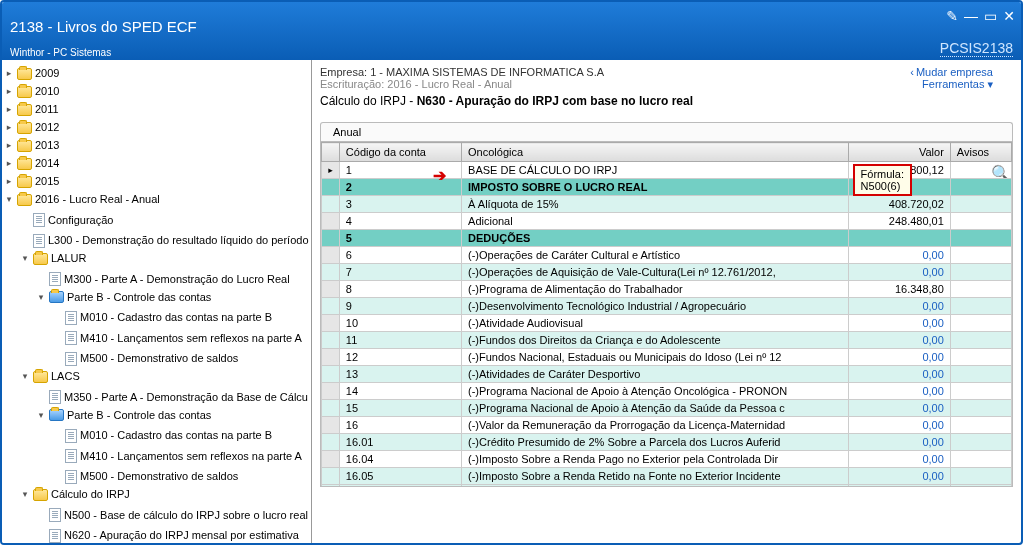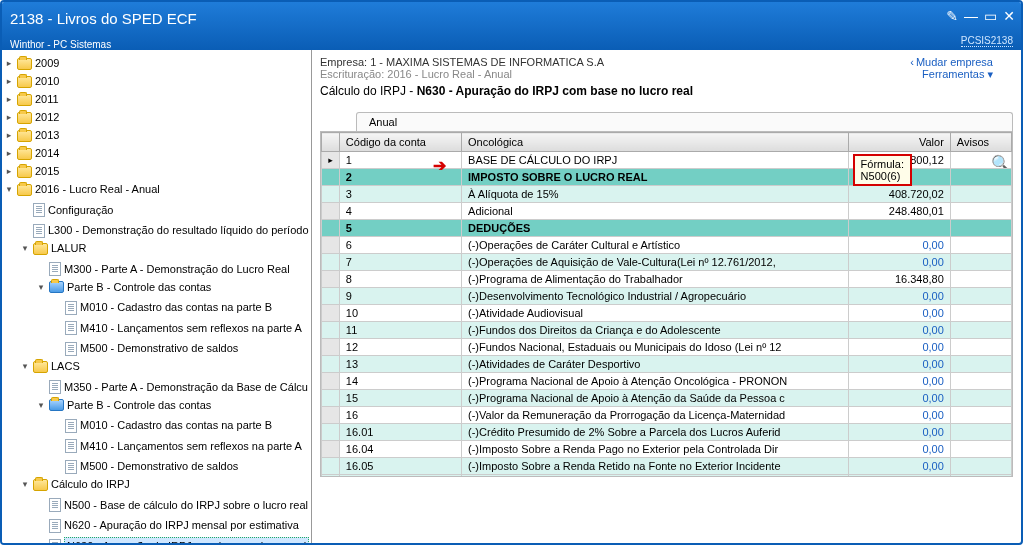--- a/index.html
+++ b/index.html
@@ -1,24 +1,24 @@
 <!DOCTYPE html>
 <html><head>
 <meta charset="utf-8">
 <style>
   * { box-sizing: border-box; }
   html, body { margin: 0; padding: 0; font-family: Tahoma, Arial, sans-serif; font-size: 11px; }
   body { background: #fff; width: 1023px; height: 545px; overflow: hidden; border: 2px solid #0a5db5; border-radius: 4px; }
 
-  .titlebar { background: linear-gradient(#1f7cd9, #0a5db5); color: #fff; height: 48px; padding: 8px 8px; position: relative; }
+  .titlebar { background: linear-gradient(#1f7cd9, #0a5db5); color: #fff; height: 58px; padding: 16px 8px; position: relative; }
   .titlebar .title { font-size: 15px; font-weight: 500; }
   .titlebar .subtitle { font-size: 10px; margin-top: 12px; }
   .titlebar .controls { position: absolute; right: 6px; top: 6px; display: flex; gap: 6px; font-size: 14px; }
   .titlebar .controls span { cursor: pointer; }
-  .pcsis { position: absolute; right: 8px; bottom: 3px; font-size: 10px; color: #cfe6ff; border-bottom: 1px dotted #cfe6ff; }
+  .pcsis { position: absolute; right: 8px; bottom: 3px; font-size: 14px; color: #cfe6ff; border-bottom: 1px dotted #cfe6ff; }
 
   .content { display: flex; height: calc(545px - 44px); }
 
   .tree-pane { width: 310px; border-right: 1px solid #999; overflow: auto; padding: 4px 2px; background: #fff; }
   .tree-pane::-webkit-scrollbar { width: 14px; height: 14px; }
   .tree-pane::-webkit-scrollbar-track { background: #eee; }
   .tree-pane::-webkit-scrollbar-thumb { background: #c0c0c0; }
 
   .main-pane { flex: 1; display: flex; flex-direction: column; padding: 6px 8px; position: relative; }
 
@@ -38,21 +38,21 @@
   .info-line.muted { color: #888; }
   .top-links { position: absolute; right: 28px; top: 6px; text-align: right; }
   .top-links a { color: #1a5fc2; text-decoration: none; text-align: center; }
   .top-links a span.caret-left { color: #1a5fc2; margin-right: 2px; }
   .ferramentas { color: #1a5fc2; }
 
   .section-heading { margin-top: 4px; font-size: 12px; }
   .section-heading .bold { font-weight: bold; color: #000; }
   .magnifier { position: absolute; right: 10px; top: 104px; font-size: 16px; color: #333; cursor: pointer; }
 
-  .tab { display: inline-block; border: 1px solid #bbb; border-bottom: none; padding: 3px 12px; margin-top: 14px; background: #fafafa; border-radius: 3px 3px 0 0; margin-left: 36px; }
+  .tab { display: inline-block; border: 1px solid #bbb; border-bottom: none; padding: 3px 12px; margin-top: 14px; background: #fafafa; border-radius: 3px 3px 0 0; }
 
   .grid-wrap { border: 1px solid #bbb; flex: 0 0 auto; overflow: auto; position: relative; }
   .grid-wrap { height: 346px; }
   .grid-wrap::-webkit-scrollbar { width: 14px; height: 14px; }
   .grid-wrap::-webkit-scrollbar-track { background: #eee; }
   .grid-wrap::-webkit-scrollbar-thumb { background: #c0c0c0; }
 
   table.grid { border-collapse: collapse; width: 100%; }
   table.grid th { background: linear-gradient(#f5f5f5,#dcdcdc); border: 1px solid #aaa; padding: 3px 6px; font-weight: normal; text-align: left; position: sticky; top: 0; }
   table.grid th.valor { text-align: right; }

